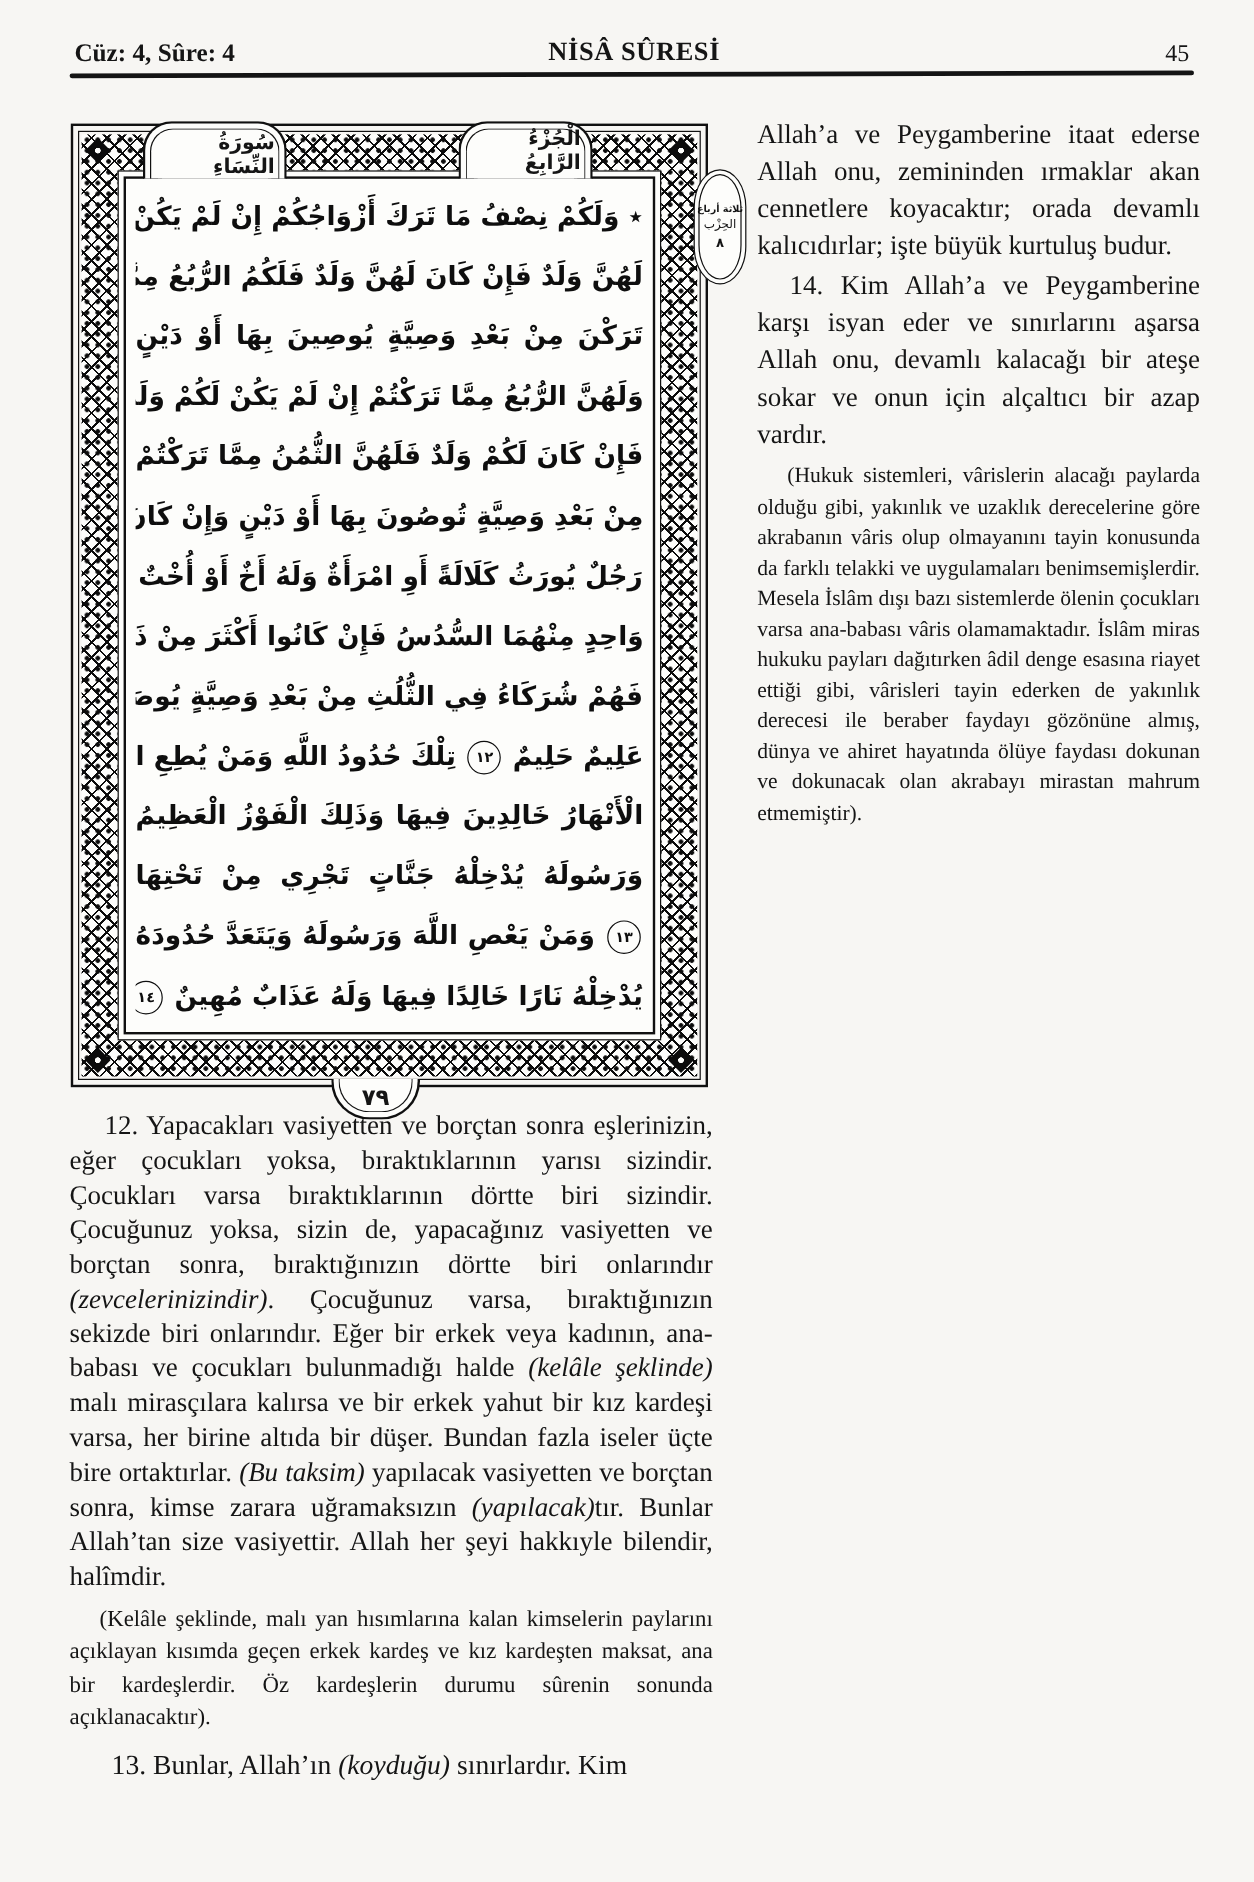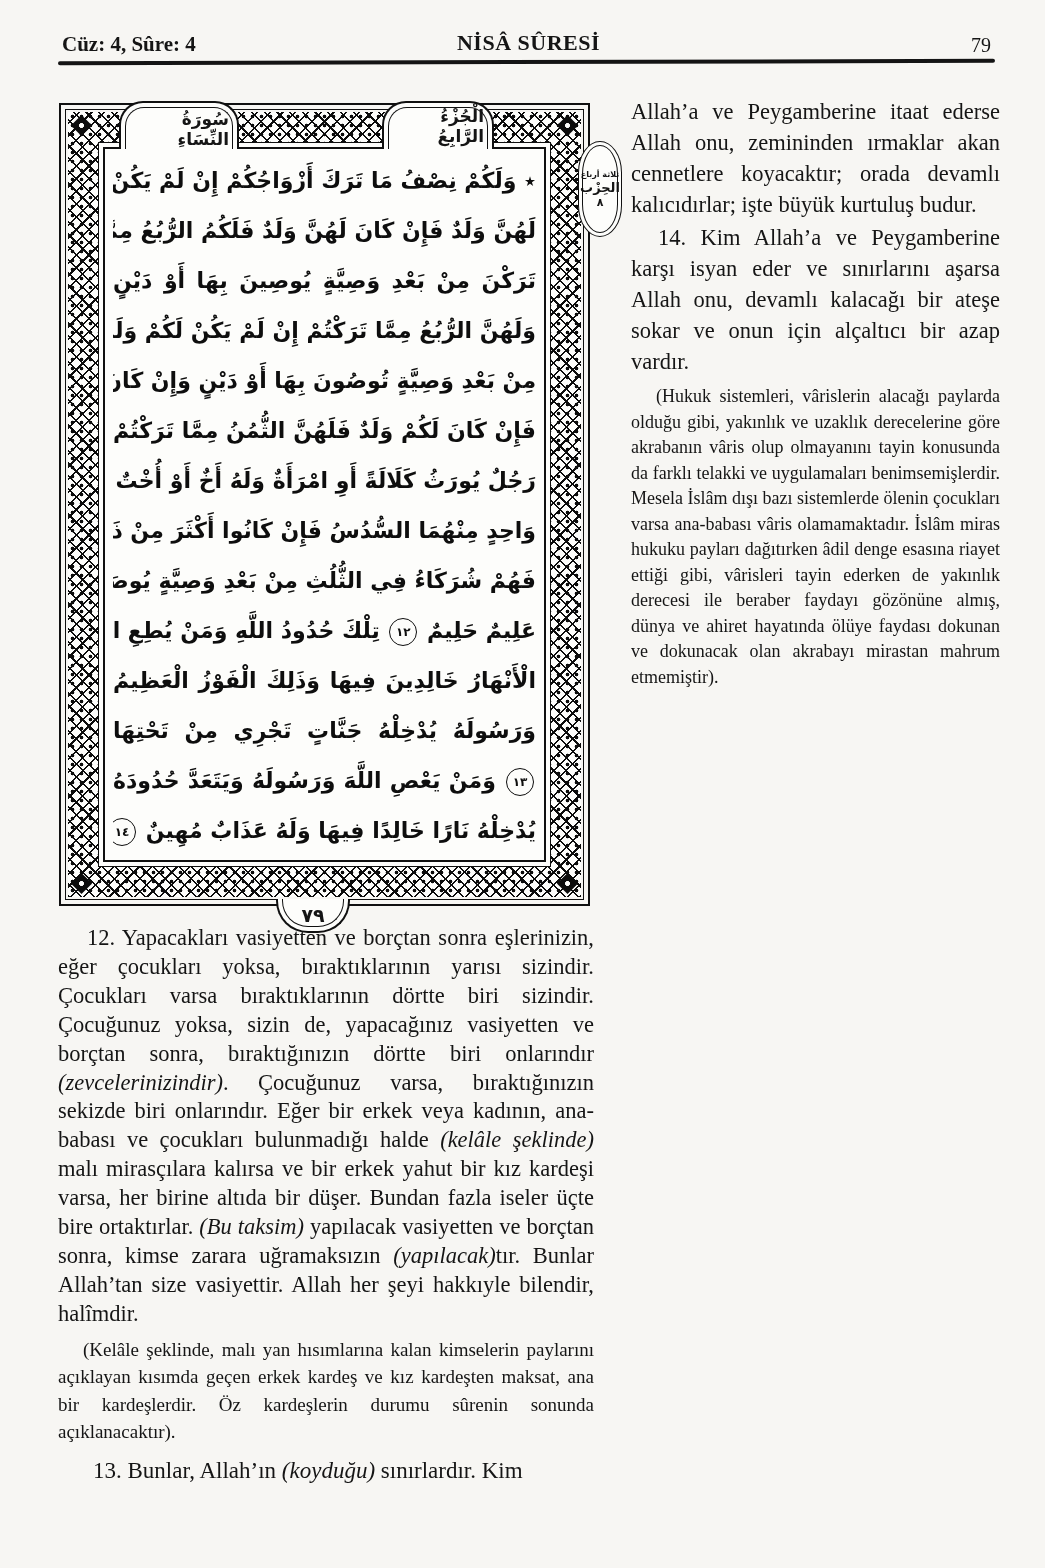--- a/index.html
+++ b/index.html
@@ -101,21 +101,21 @@
     border-radius:52% 52% 52% 52% / 34% 34% 34% 34%;
     display:flex;flex-direction:column;align-items:center;justify-content:center;
     font-family:"DejaVu Sans", sans-serif;direction:rtl;text-align:center;margin-left:16px;
   }
   .hizb::before{
     content:"";position:absolute;inset:3px;
     border:1px solid #101010;
     border-radius:52% 52% 52% 52% / 34% 34% 34% 34%;
   }
   .hizb .h-top{font-size:8px;line-height:10px;font-weight:bold;}
-  .hizb .h-mid{font-size:13px;line-height:16px;font-weight:bold;}
+  .hizb .h-mid{font-size:10px;line-height:16px;font-weight:normal;}
   .hizb .h-num{font-size:11px;line-height:13px;font-weight:bold;}
 
   
   .rightcol{position:absolute;left:631px;top:96px;width:369px;}
   .rightcol p{margin:0;text-align:justify;}
   .t-body{font-size:22.5px;line-height:31px;}
   .t-indent{text-indent:27px;}
   .t-note{font-size:18px;line-height:25.5px;text-indent:25px;margin-top:7px !important;text-align:justify;}
 
   .bottomblock{position:absolute;left:58px;top:924px;width:536px;}
@@ -126,21 +126,21 @@
   .it{font-style:italic;}
 </style>
 </head>
 <body>
 
 <div class="page">
 
   <div class="runhead">
     <span class="rh-left">Cüz: 4, Sûre: 4</span>
     <span class="rh-center">NİSÂ SÛRESİ</span>
-    <span class="rh-right">79</span>
+    <span class="rh-right">45</span>
   </div>
   <div class="rh-rule"></div>
 
   <div class="qframe">
     <div class="ring1"></div>
     <div class="ring2"></div>
     <div class="band"></div>
     <div class="corner tl"></div>
     <div class="corner tr"></div>
     <div class="corner bl"></div>
@@ -159,22 +159,22 @@
       <span class="h-top">ثلاثة أرباع</span>
       <span class="h-mid">الحِزْب</span>
       <span class="h-num">٨</span>
     </div>
 
     <div class="arabic">
         <div class="qline">٭ وَلَكُمْ نِصْفُ مَا تَرَكَ أَزْوَاجُكُمْ إِنْ لَمْ يَكُنْ</div>
         <div class="qline">لَهُنَّ وَلَدٌ فَإِنْ كَانَ لَهُنَّ وَلَدٌ فَلَكُمُ الرُّبُعُ مِمَّا</div>
         <div class="qline">تَرَكْنَ مِنْ بَعْدِ وَصِيَّةٍ يُوصِينَ بِهَا أَوْ دَيْنٍ</div>
         <div class="qline">وَلَهُنَّ الرُّبُعُ مِمَّا تَرَكْتُمْ إِنْ لَمْ يَكُنْ لَكُمْ وَلَدٌ</div>
+        <div class="qline">فَإِنْ كَانَ لَكُمْ وَلَدٌ فَلَهُنَّ الثُّمُنُ مِمَّا تَرَكْتُمْ</div>
         <div class="qline">مِنْ بَعْدِ وَصِيَّةٍ تُوصُونَ بِهَا أَوْ دَيْنٍ وَإِنْ كَانَ</div>
-        <div class="qline">فَإِنْ كَانَ لَكُمْ وَلَدٌ فَلَهُنَّ الثُّمُنُ مِمَّا تَرَكْتُمْ</div>
         <div class="qline">رَجُلٌ يُورَثُ كَلَالَةً أَوِ امْرَأَةٌ وَلَهُ أَخٌ أَوْ أُخْتٌ فَلِكُلِّ</div>
         <div class="qline">وَاحِدٍ مِنْهُمَا السُّدُسُ فَإِنْ كَانُوا أَكْثَرَ مِنْ ذَلِكَ</div>
         <div class="qline">فَهُمْ شُرَكَاءُ فِي الثُّلُثِ مِنْ بَعْدِ وَصِيَّةٍ يُوصَى</div>
         <div class="qline">عَلِيمٌ حَلِيمٌ <span class="am">١٢</span> تِلْكَ حُدُودُ اللَّهِ وَمَنْ يُطِعِ اللَّهَ</div>
         <div class="qline">الْأَنْهَارُ خَالِدِينَ فِيهَا وَذَلِكَ الْفَوْزُ الْعَظِيمُ</div>
         <div class="qline">وَرَسُولَهُ يُدْخِلْهُ جَنَّاتٍ تَجْرِي مِنْ تَحْتِهَا</div>
         <div class="qline"><span class="am">١٣</span> وَمَنْ يَعْصِ اللَّهَ وَرَسُولَهُ وَيَتَعَدَّ حُدُودَهُ</div>
         <div class="qline">يُدْخِلْهُ نَارًا خَالِدًا فِيهَا وَلَهُ عَذَابٌ مُهِينٌ <span class="am">١٤</span></div>
       </div>
 

